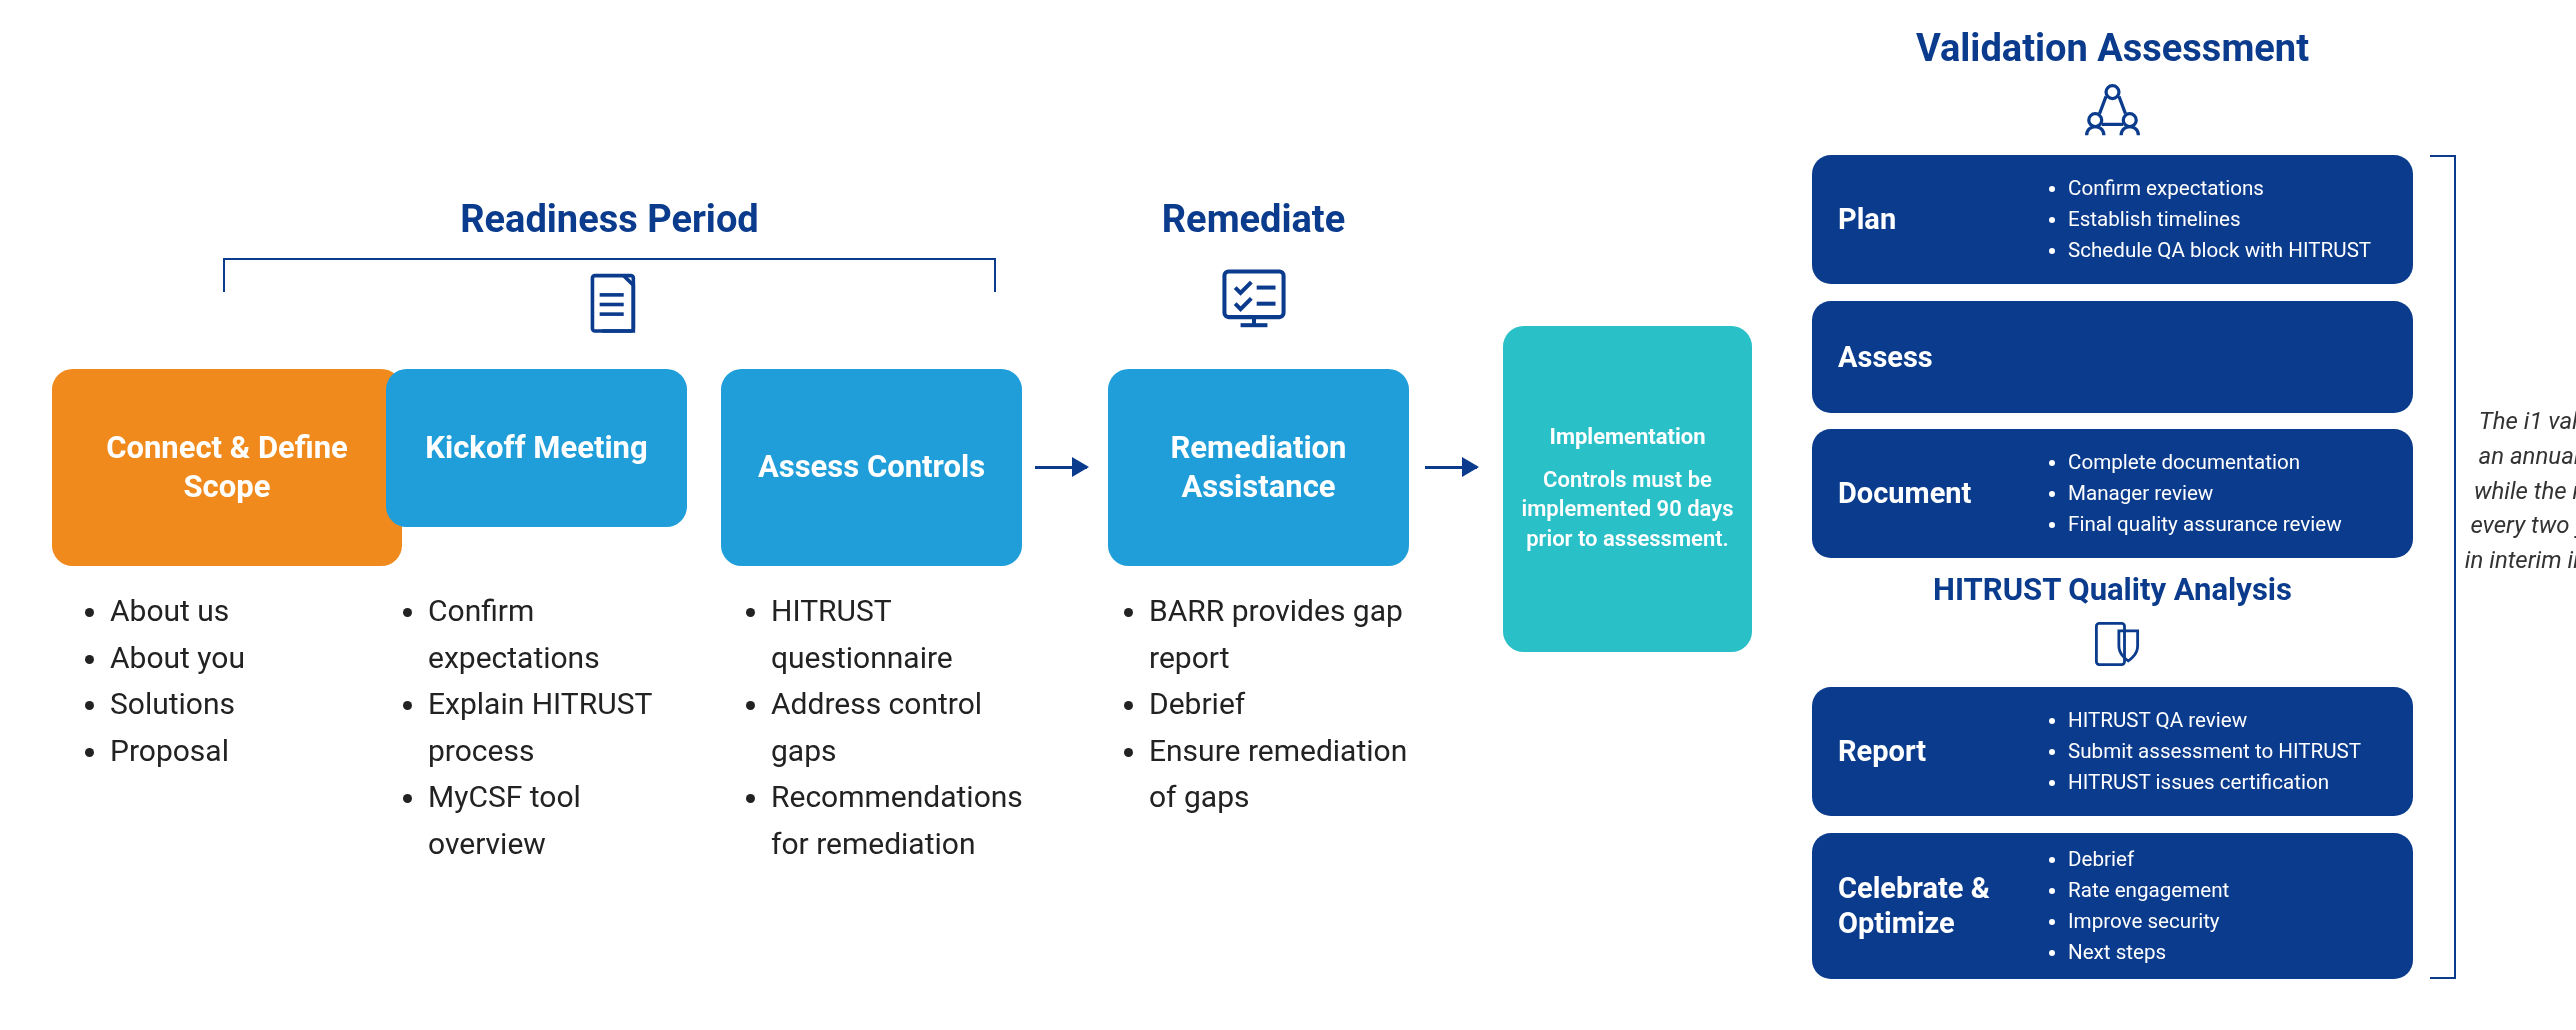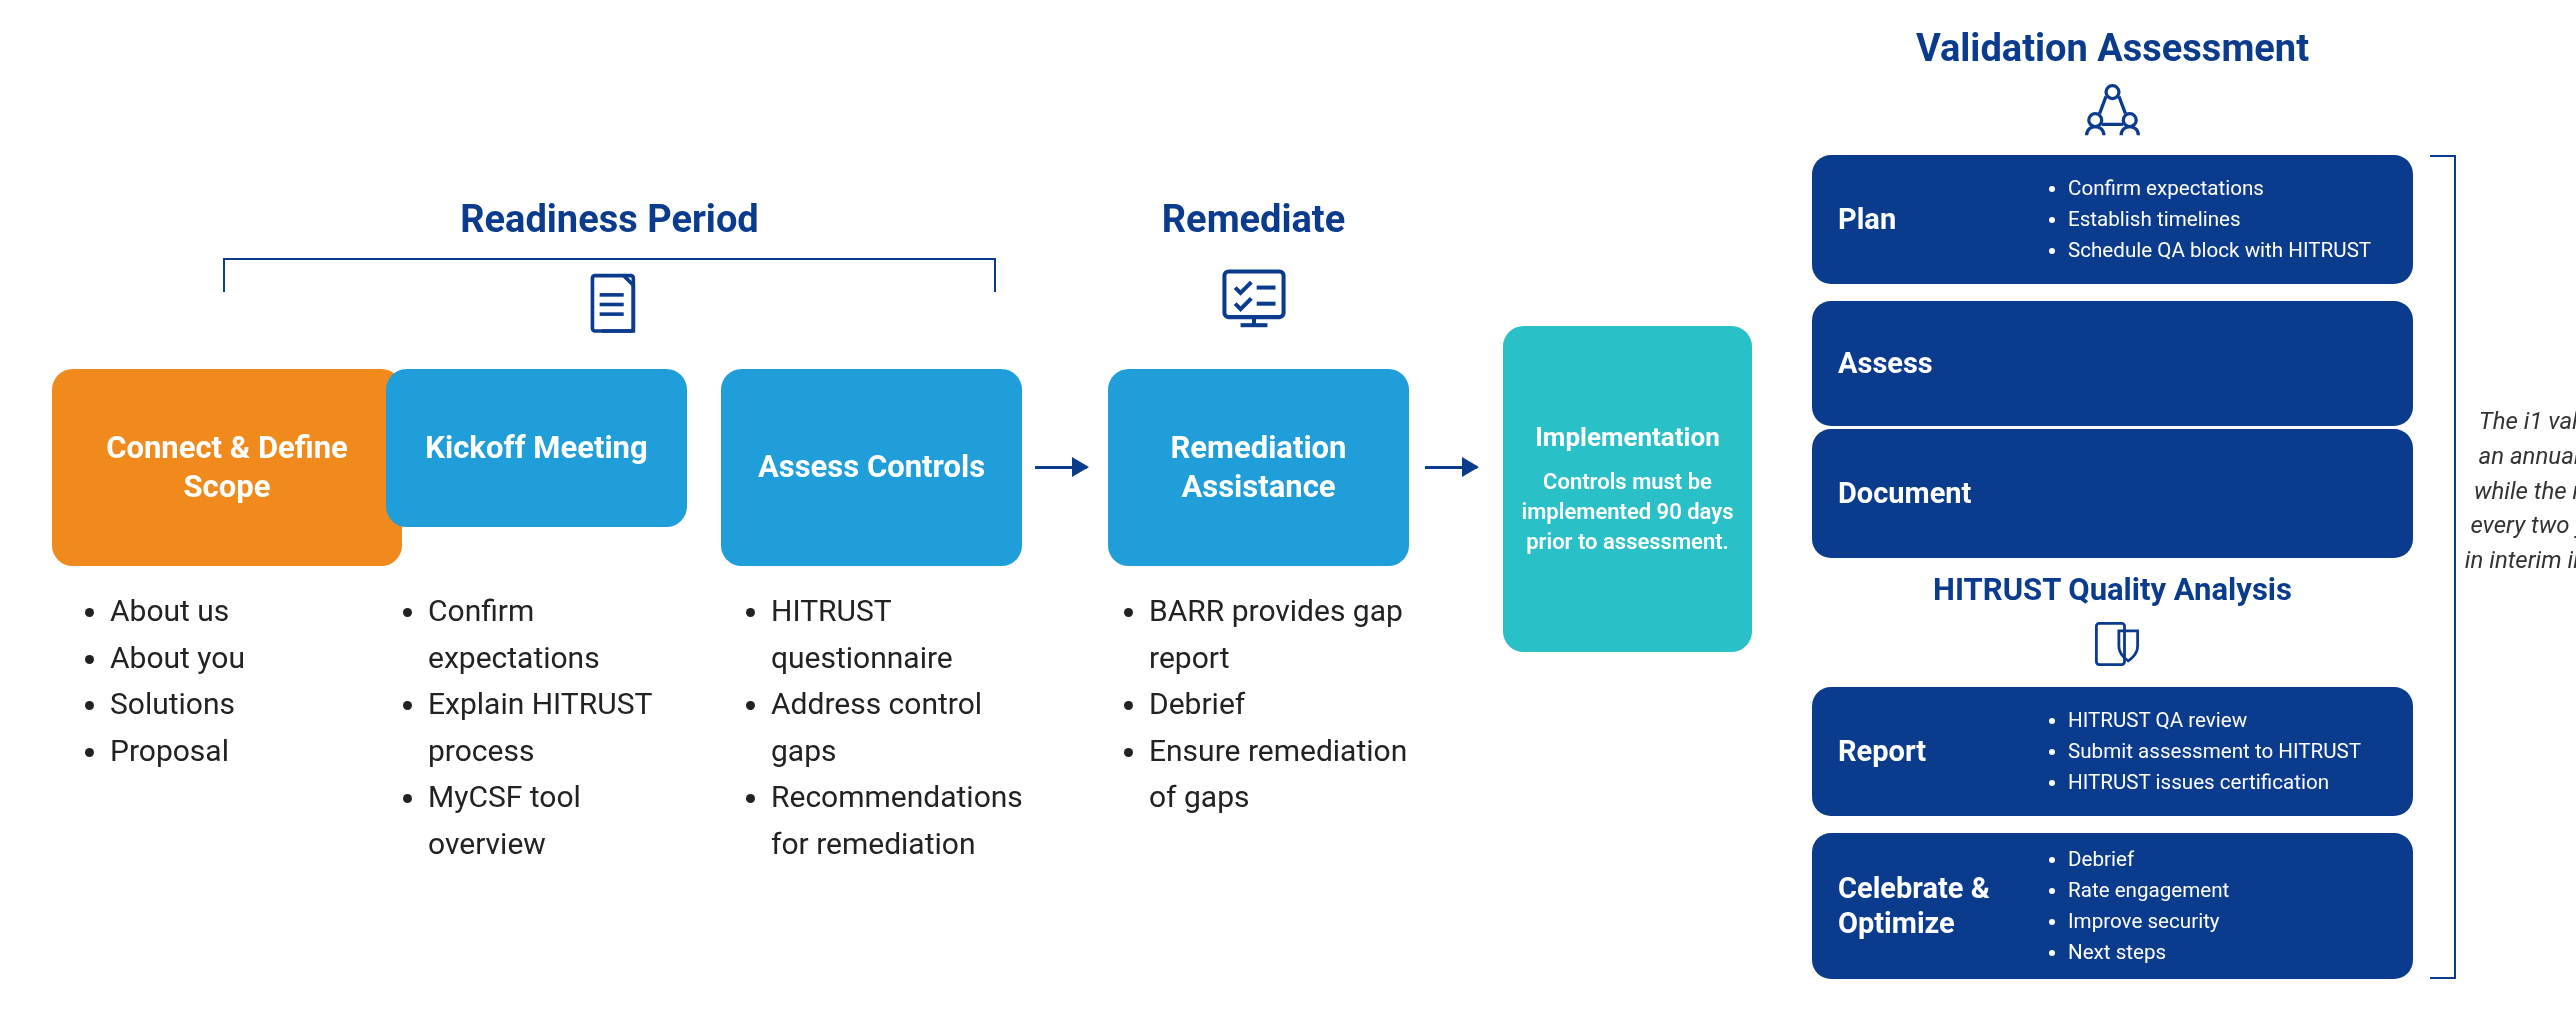--- a/index.html
+++ b/index.html
@@ -49,21 +49,21 @@
   .card .title {
     font-size: 31px;
     font-weight: 700;
     line-height: 1.25;
   }
   .card-orange { background: #f08a1d; }
   .card-light  { background: #1f9ed9; }
   .card-teal   { background: #2ac0c7; }
 
   .impl-card .impl-title {
-    font-size: 26px;
+    font-size: 22px;
     font-weight: 700;
     margin-bottom: 15.5px;
   }
   .impl-card .impl-body {
     font-size: 22px;
     font-weight: 600;
     line-height: 1.35;
   }
 
   .bullets {
@@ -231,25 +231,30 @@
   </div>
 
   <div class="wide" style="left:1812px; top:155px; width:601px; height:129px;">
     <div class="wlabel">Plan</div>
     <ul>
         <li>Confirm expectations</li>
         <li>Establish timelines</li>
         <li>Schedule QA block with HITRUST</li>
       </ul>
   </div>
-  <div class="wide" style="left:1812px; top:301px; width:601px; height:125px;">
+  <div class="wide" style="left:1812px; top:301px; width:601px; height:112px;">
     <div class="wlabel">Assess</div>
   </div>
   <div class="wide" style="left:1812px; top:429px; width:601px; height:129px;">
     <div class="wlabel">Document</div>
+    <ul>
+        <li>Complete documentation</li>
+        <li>Manager review</li>
+        <li>Final quality assurance review</li>
+      </ul>
   </div>
 
   <div class="sub-title" style="left:1898px; top:571px; width:429px;">HITRUST Quality Analysis</div>
   <div class="icon" style="left:2087px; top:614px;">
     <svg width="60" height="60" viewBox="0 0 64 64" fill="none" stroke="#0b3b8c" stroke-width="3">
       <rect x="10" y="10" width="30" height="44" rx="3"></rect>
       <path d="M34 18 L54 18 L54 34 C54 44 44 50 44 50 C44 50 34 44 34 34 Z"></path>
     </svg>
   </div>
 

